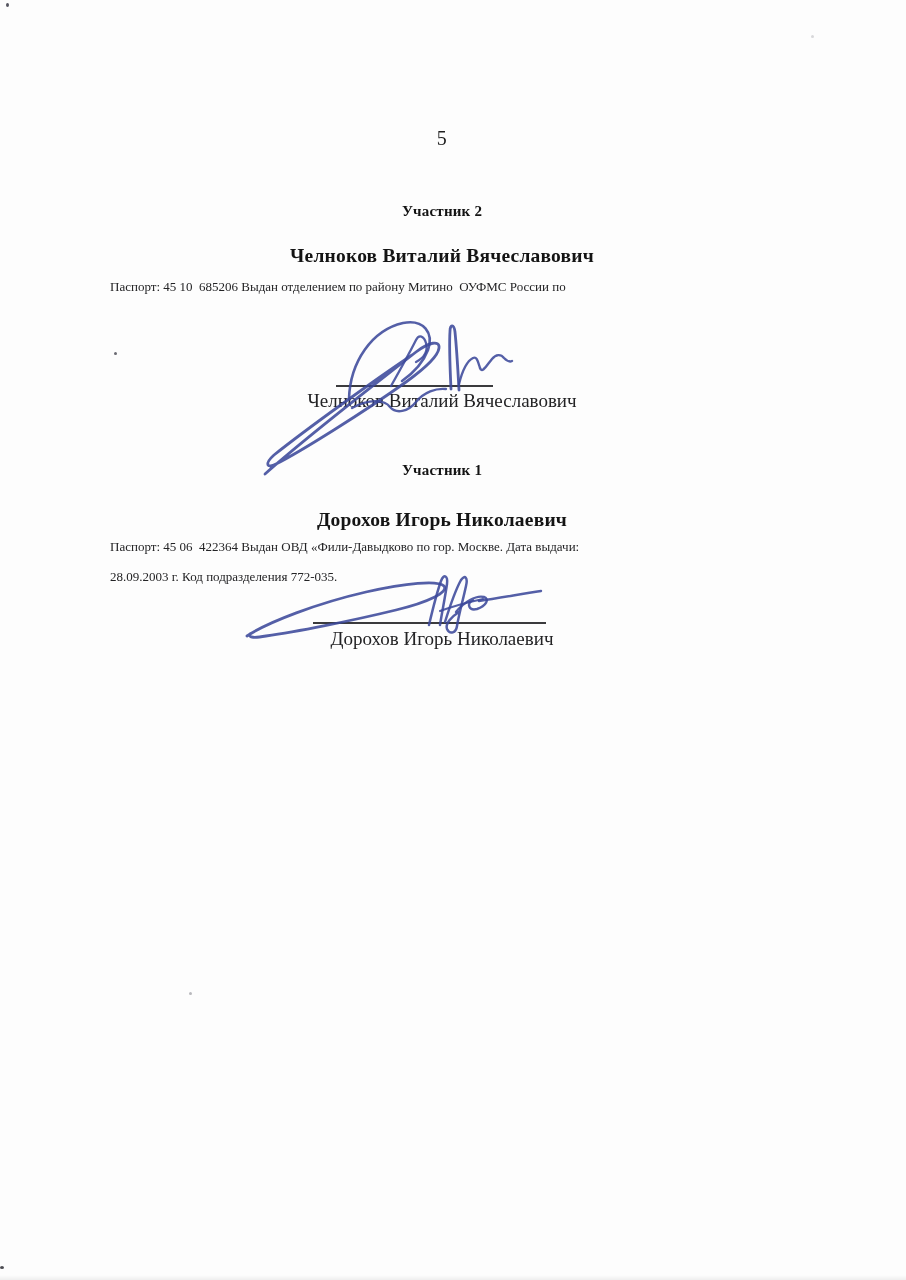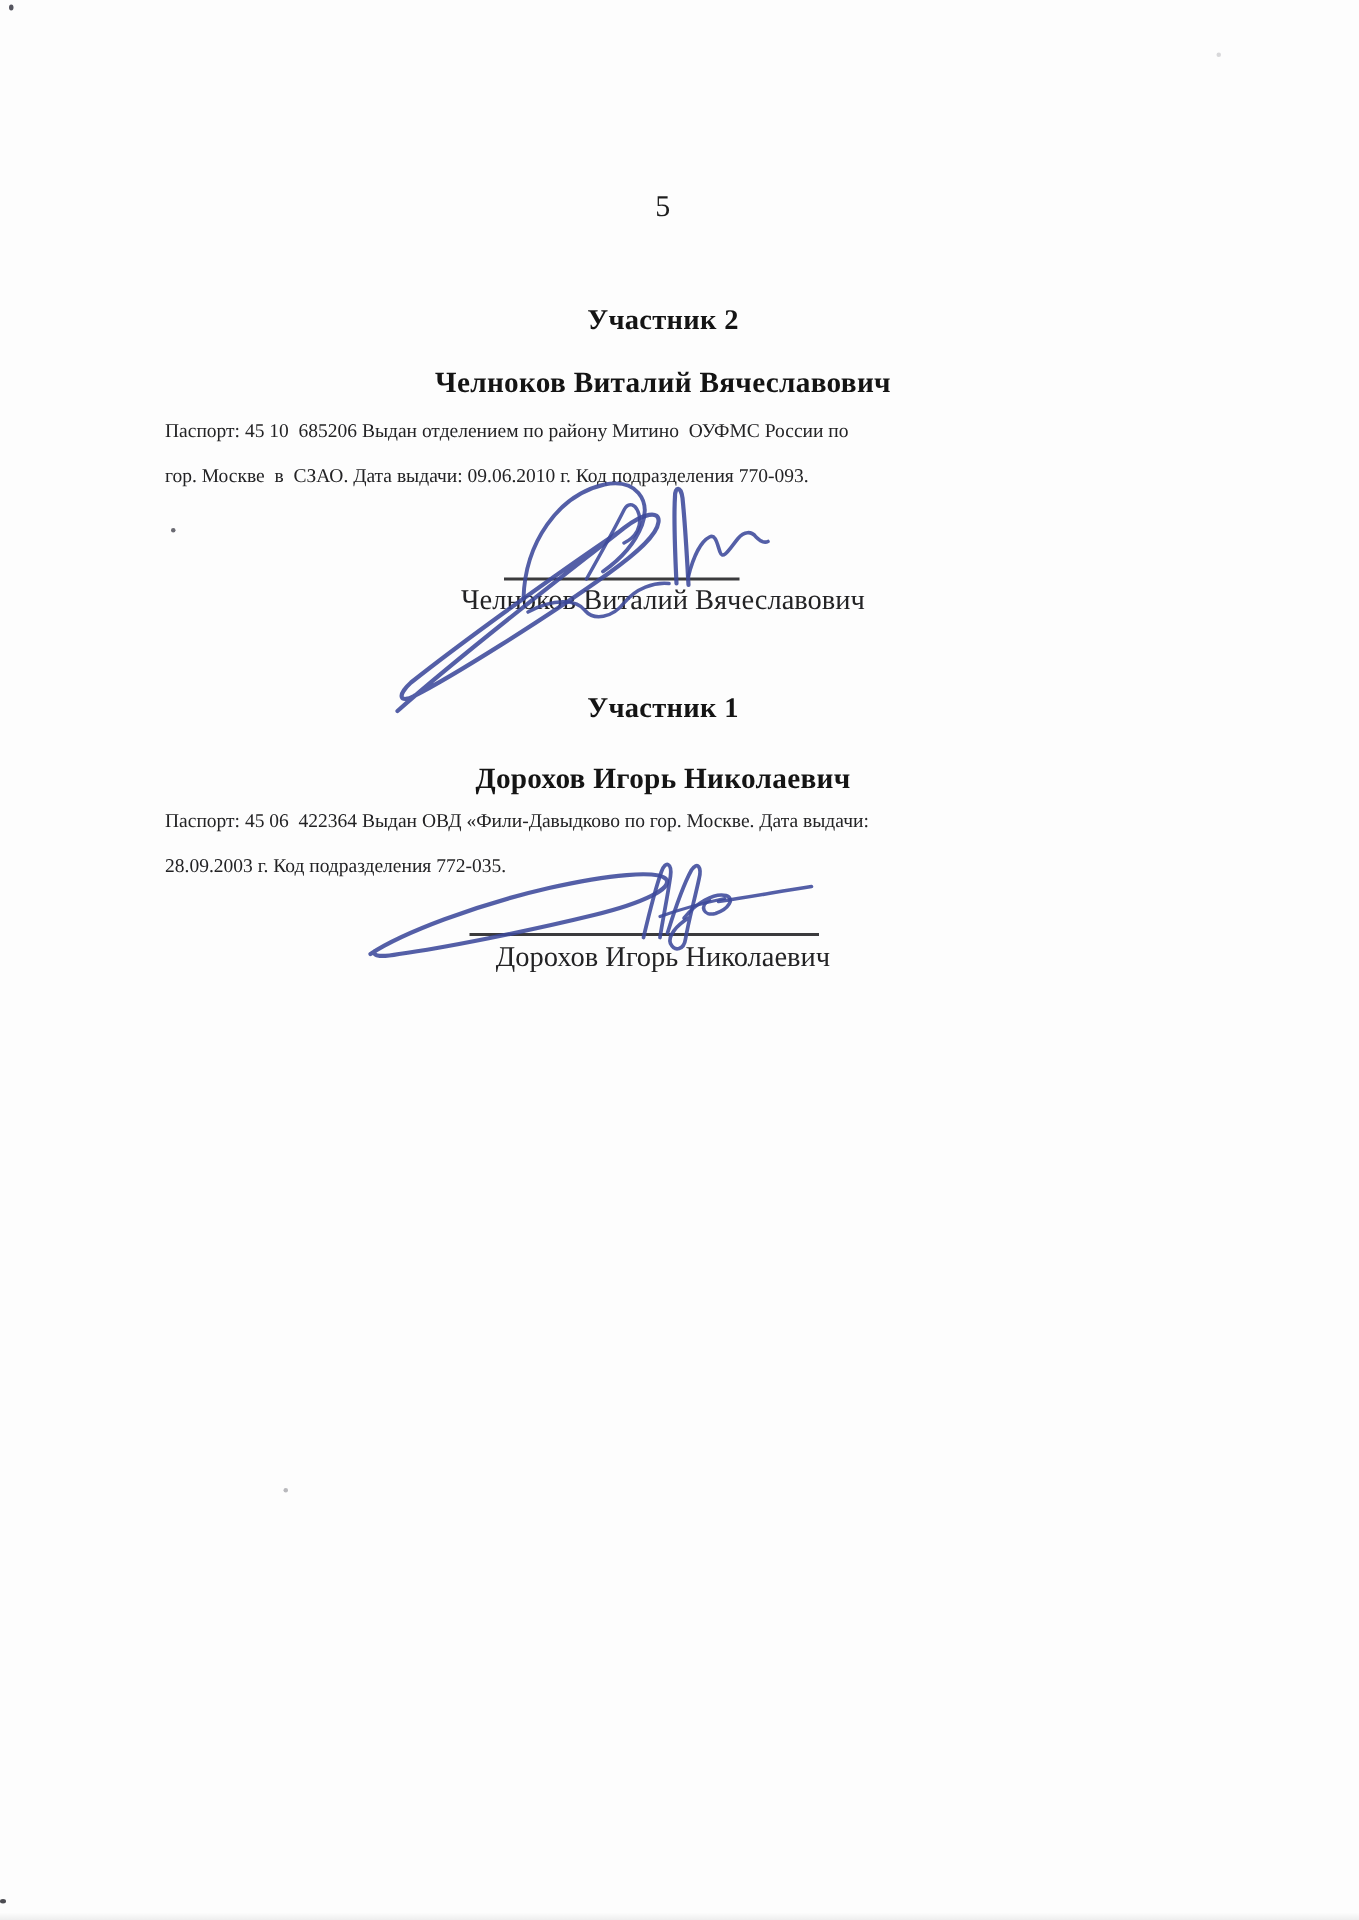--- a/index.html
+++ b/index.html
@@ -14,21 +14,21 @@
     color: #1e1e1e;
   }
   .abs { position: absolute; }
   .center-line {
     position: absolute;
     left: 0;
     width: 884px;
     text-align: center;
   }
   .page-number { font-size: 20px; letter-spacing: 0.5px; }
-  .heading { font-size: 19px; font-weight: bold; letter-spacing: 0.2px; color: #141414; }
+  .heading { font-size: 15px; font-weight: bold; letter-spacing: 0.2px; color: #141414; }
   .pname   { font-size: 19.5px; font-weight: bold; letter-spacing: 0.2px; color: #141414; }
   .body-block {
     position: absolute;
     left: 110px;
     width: 700px;
     font-size: 13px;
     line-height: 29.5px;
     color: #232325;
   }
   .body-line { white-space: pre; }
@@ -59,21 +59,20 @@
 
   <div class="center-line page-number abs" style="top:127px">5</div>
 
   <div>
     <div class="center-line heading" style="top:203px">Участник 2</div>
 
     <div class="center-line pname" style="top:245px">Челноков Виталий Вячеславович</div>
 
     <div class="body-block" style="top:272px">
       <div class="body-line">Паспорт: 45 10  685206 Выдан отделением по району Митино  ОУФМС России по</div>
-      <div class="body-line">гор. Москве  в  СЗАО. Дата выдачи: 09.06.2010 г. Код подразделения 770-093.</div>
     </div>
 
     <div class="sig-line" style="left:336px; top:385px; width:157px"></div>
 
     <div class="center-line caption" style="top:390px">Челноков Виталий Вячеславович</div>
   </div>
 
   <div>
     <div class="center-line heading" style="top:462px">Участник 1</div>
 

